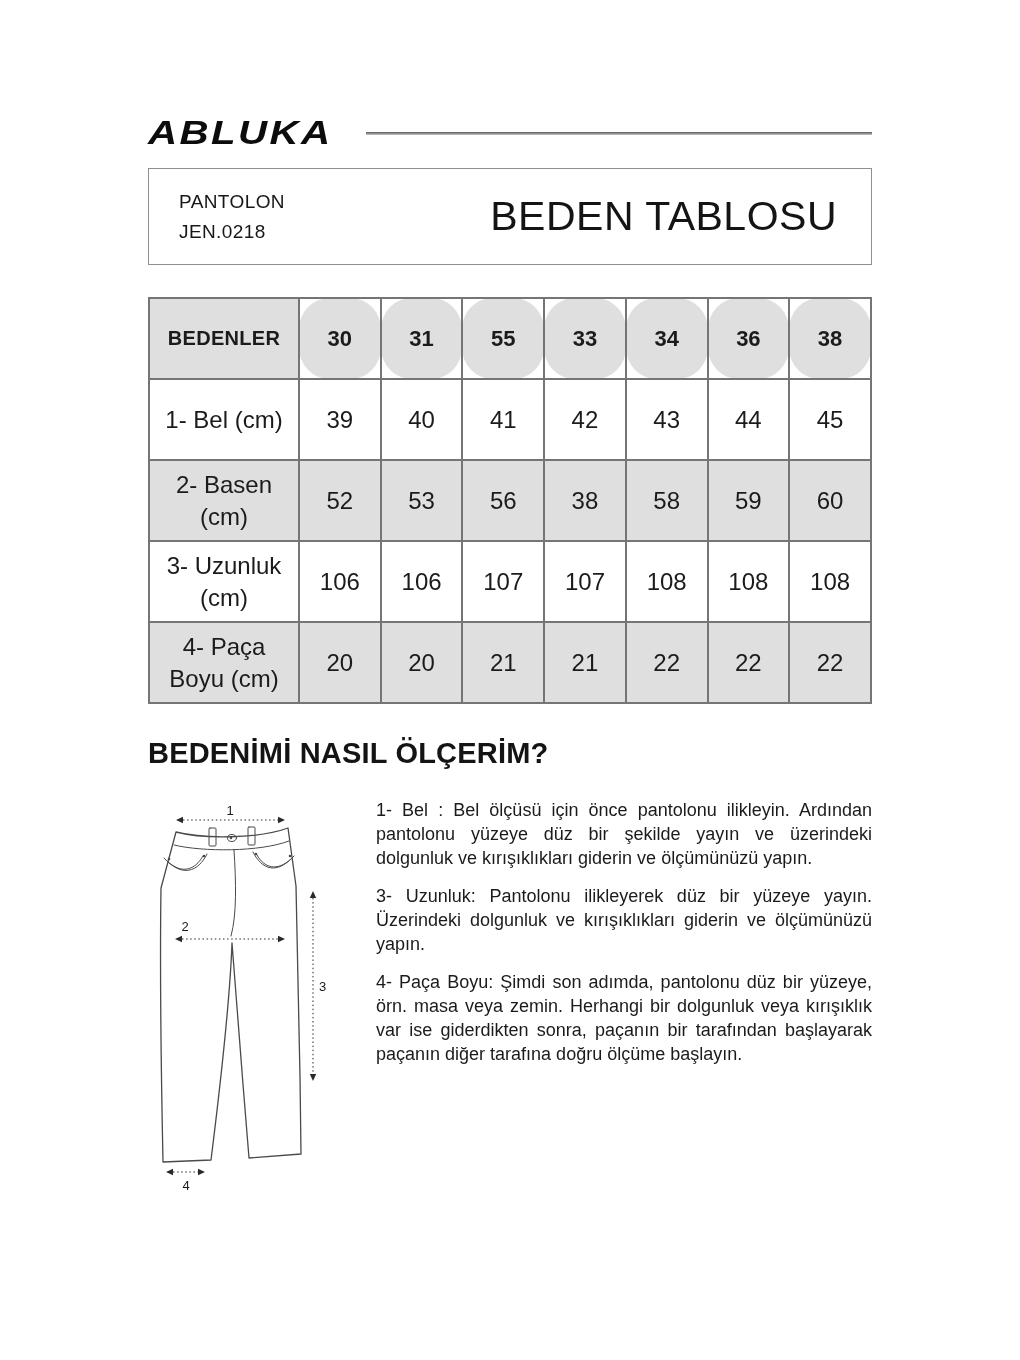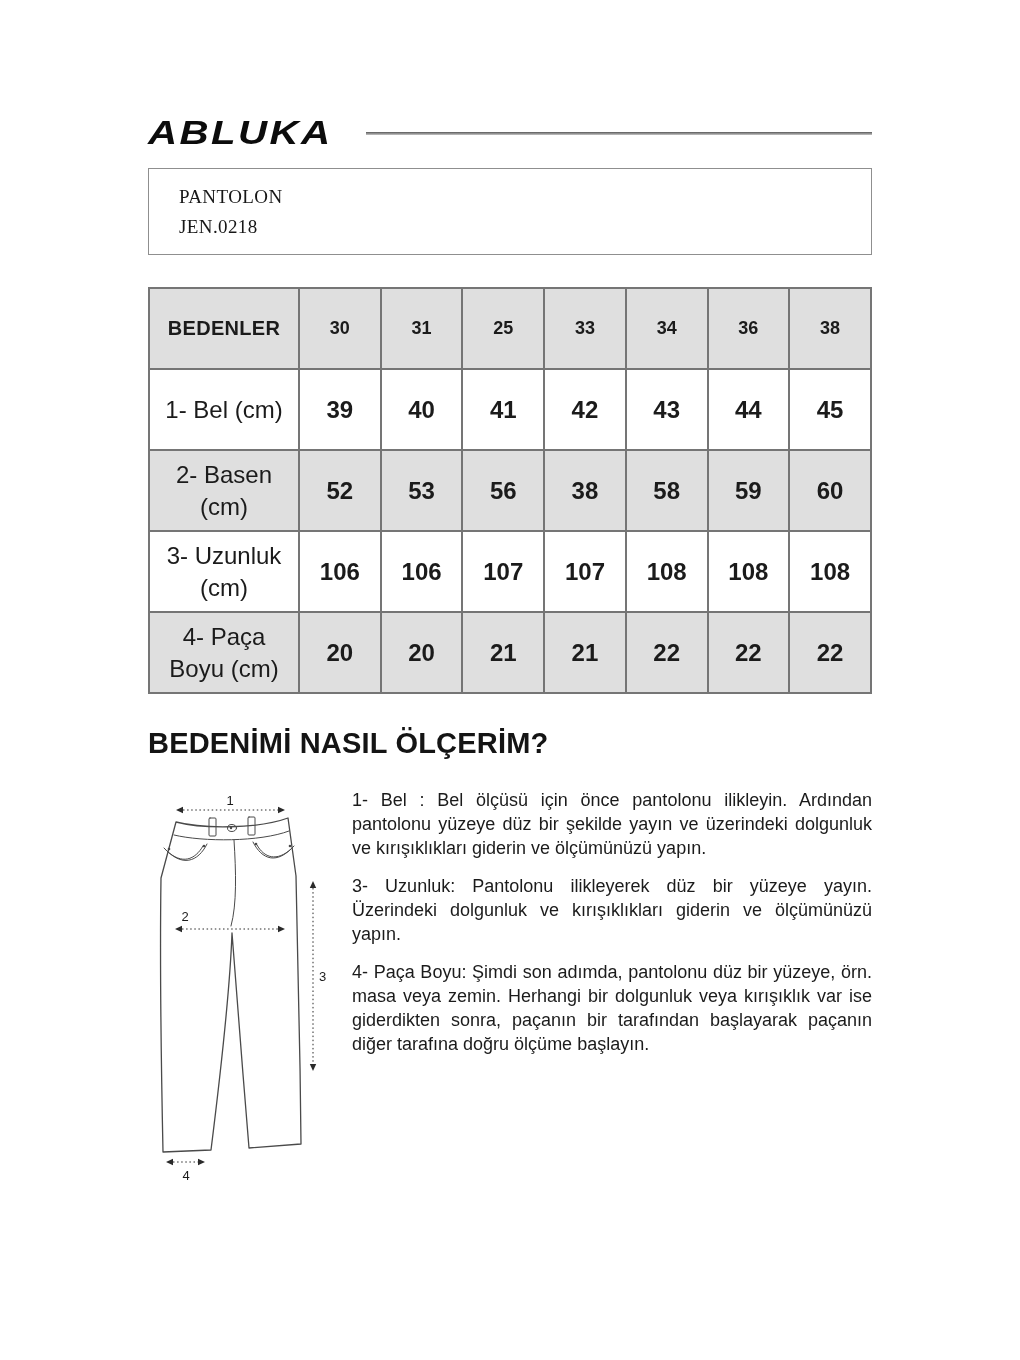--- a/index.html
+++ b/index.html
@@ -15,48 +15,47 @@
   .logo {
     display:inline-block; font-size:33px; font-weight:bold; font-style:italic;
     letter-spacing:2px; line-height:1; transform:scaleX(1.22); transform-origin:left center;
     color:#0c0c0c; white-space:nowrap;
   }
   .logo-divider { flex:1; height:3px; margin-left:6px; margin-top:2px;
     background:linear-gradient(to bottom,#585858,#c6c6c6); }
 
   
   .header-box {
-    margin-top:18px; border:1px solid #8f8f8f; height:87px; box-sizing:border-box;
+    margin-top:18px; border:1px solid #8f8f8f; height:97px; box-sizing:border-box;
     display:flex; align-items:center; justify-content:space-between; padding:0 30px;
     background:#ffffff;
-    font-family:Liberation Serif, serif;
   }
   .product-info { font-size:19px; line-height:30px; letter-spacing:0.4px; color:#171717; }
   .chart-title { font-size:41px; font-weight:400; letter-spacing:0.5px; color:#141414; margin-right:4px; }
 
   
   table.size-table {
     margin-top:32px; width:724px; border-collapse:collapse; table-layout:fixed;
   }
   .size-table td, .size-table th {
     border:2px solid #757575; text-align:center; vertical-align:middle;
     height:81px; padding:2px 6px; background:#ffffff; box-sizing:border-box;
   }
   .size-table col.label-col { width:150px; }
   .size-table .gray td, .size-table .gray th { background:#dfdfdf; }
   .cell-corner { font-size:20px; font-weight:bold; letter-spacing:0.3px; }
-  .cell-size  { font-size:18px; font-weight:bold; }
+  .cell-size  { font-size:22px; font-weight:bold;border-radius:31px; }
   .cell-label { font-size:24px; font-weight:400; line-height:1.3; }
-  .cell-value { font-size:24px; font-weight:700; }
+  .cell-value { font-size:24px; font-weight:400; }
 
   
   .section-heading { margin-top:33px; font-size:29px; font-weight:bold; letter-spacing:0.2px; color:#141414; }
   .measure { display:flex; margin-top:28px; }
   .figure { width:200px; flex:none; }
-  .instructions { flex:1; margin-left:4px; font-size:18px; line-height:24px; text-align:justify; color:#1b1b1b; }
+  .instructions { flex:1; margin-left:28px; font-size:18px; line-height:24px; text-align:justify; color:#1b1b1b; }
   .instructions p { margin:0 0 14px 0; }
 
   svg .outline { fill:none; stroke:#4a4a4a; stroke-width:1.3; stroke-linejoin:round; stroke-linecap:round; }
   svg .thin    { fill:none; stroke:#4a4a4a; stroke-width:1;   stroke-linejoin:round; stroke-linecap:round; }
   svg .arrow-line { fill:none; stroke:#2a2a2a; stroke-width:1; stroke-dasharray:1.5 2.6; }
   svg .arrow-head { fill:#2a2a2a; stroke:none; }
   svg .measure-label { fill:#1b1b1b; font-size:13px; font-family:"Liberation Sans",sans-serif; }
   svg .rivet { fill:#4a4a4a; stroke:none; }
 </style>
 </head>
@@ -70,39 +69,40 @@
         <span class="logo">ABLUKA</span>
       </div>
       <div class="logo-divider"></div>
     </div>
 
     <div class="header-box">
       <div class="product-info">
         <div>PANTOLON</div>
         <div>JEN.0218</div>
       </div>
+      <div class="chart-title">BEDEN TABLOSU</div>
     </div>
 
     <table class="size-table">
       <colgroup>
         <col class="label-col">
           <col>
           <col>
           <col>
           <col>
           <col>
           <col>
           <col>
       </colgroup>
       <tbody>
         <tr class="gray">
           <th class="cell-corner">BEDENLER</th>
           <th class="cell-size">30</th>
           <th class="cell-size">31</th>
-          <th class="cell-size">25</th>
+          <th class="cell-size">55</th>
           <th class="cell-size">33</th>
           <th class="cell-size">34</th>
           <th class="cell-size">36</th>
           <th class="cell-size">38</th>
         </tr>
         <tr>
           <td class="cell-label">1- Bel (cm)</td>
           <td class="cell-value">39</td>
           <td class="cell-value">40</td>
           <td class="cell-value">41</td>

